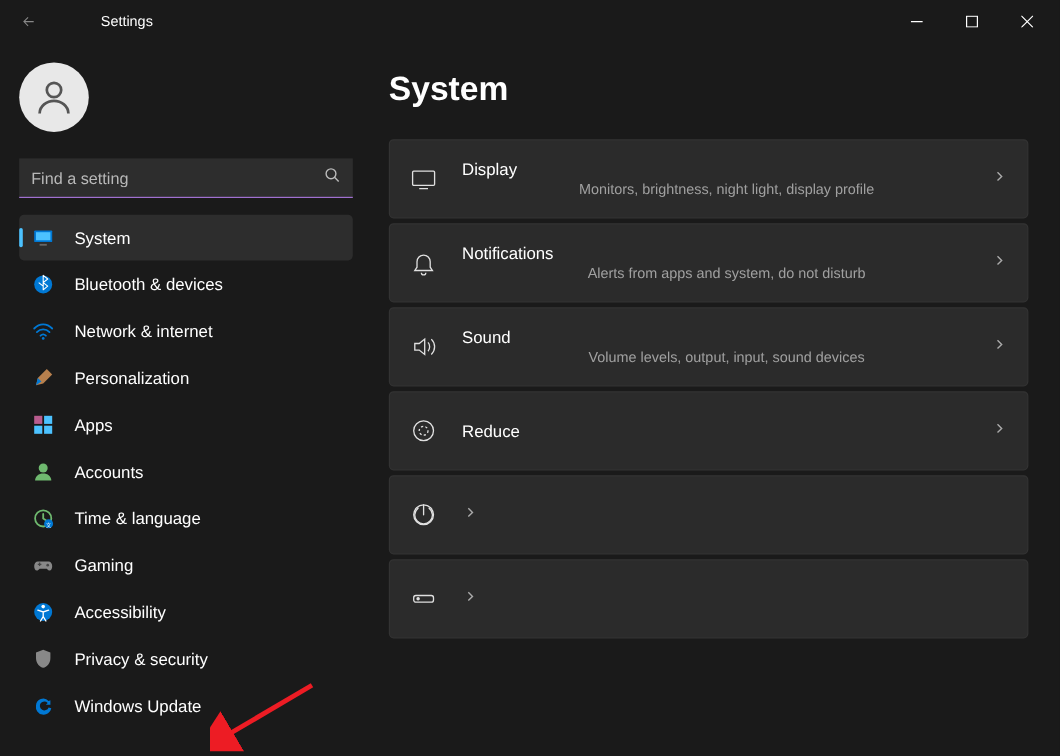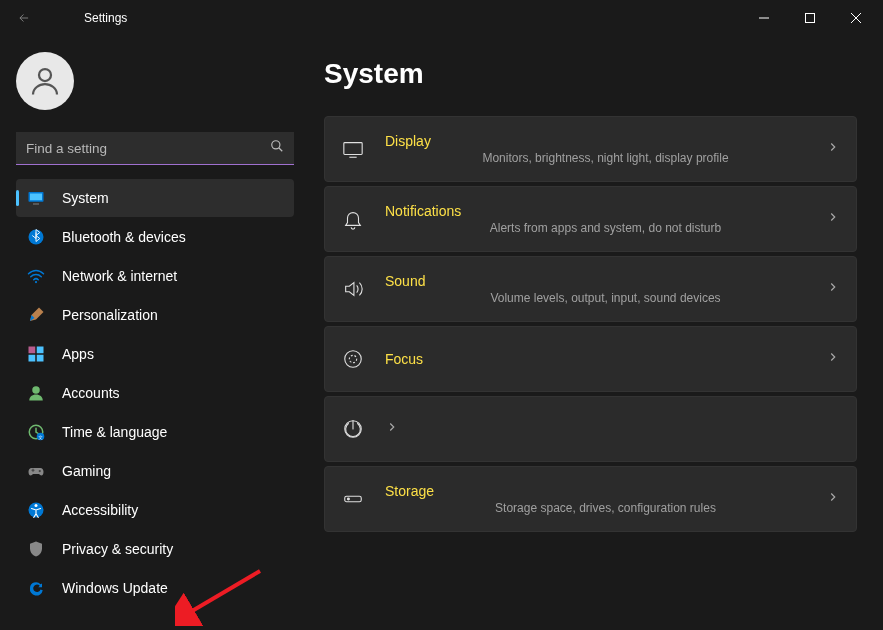--- a/index.html
+++ b/index.html
@@ -146,21 +146,21 @@
       width: 24px;
       height: 24px;
       margin-right: 20px;
       display: flex;
       align-items: center;
       justify-content: center;
       color: #e0e0e0;
       flex-shrink: 0;
     }
     .card-text { flex: 1; display: flex; flex-direction: column; gap: 2px; }
-    .card-title { font-size: 14px; color: #fde047; }
+    .card-title { font-size: 14px; color: #ffffff; }
     .card-desc { font-size: 12px; color: #a0a0a0; text-align: center; }
     .chevron { color: #aaa; }
     .arrow-annotation {
       position: absolute;
       pointer-events: none;
     }
   </style>
 </head>
 <body>
 
@@ -375,21 +375,21 @@
       </div>
 
       <div class="card">
         <span class="card-icon">
           <svg width="22" height="22" viewBox="0 0 24 24" fill="none" stroke="currentColor" stroke-width="1.2">
               <circle cx="12" cy="12" r="9"></circle>
               <circle cx="12" cy="12" r="4" stroke-dasharray="2 2"></circle>
             </svg>
         </span>
         <div class="card-text">
-          <span class="card-title">Focus</span>
+          <span class="card-title">Reduce</span>
         </div>
         <span class="chevron"><svg width="14" height="14" viewBox="0 0 24 24" fill="none" stroke="currentColor" stroke-width="2">
               <path d="M9 6l6 6-6 6"></path>
             </svg></span>
       </div>
 
       <div class="card">
         <span class="card-icon">
           <svg width="22" height="22" viewBox="0 0 24 24" fill="none" stroke="currentColor" stroke-width="1.2">
               <circle cx="12" cy="12" r="9"></circle>
@@ -401,24 +401,20 @@
             </svg></span>
       </div>
 
       <div class="card">
         <span class="card-icon">
           <svg width="22" height="22" viewBox="0 0 24 24" fill="none" stroke="currentColor" stroke-width="1.2">
               <rect x="3" y="9" width="18" height="6" rx="2"></rect>
               <circle cx="7" cy="12" r="1" fill="currentColor"></circle>
             </svg>
         </span>
-        <div class="card-text">
-          <span class="card-title">Storage</span>
-          <span class="card-desc">Storage space, drives, configuration rules</span>
-        </div>
         <span class="chevron"><svg width="14" height="14" viewBox="0 0 24 24" fill="none" stroke="currentColor" stroke-width="2">
               <path d="M9 6l6 6-6 6"></path>
             </svg></span>
       </div>
 
 
     </div>
   </div>
 </div>
 

